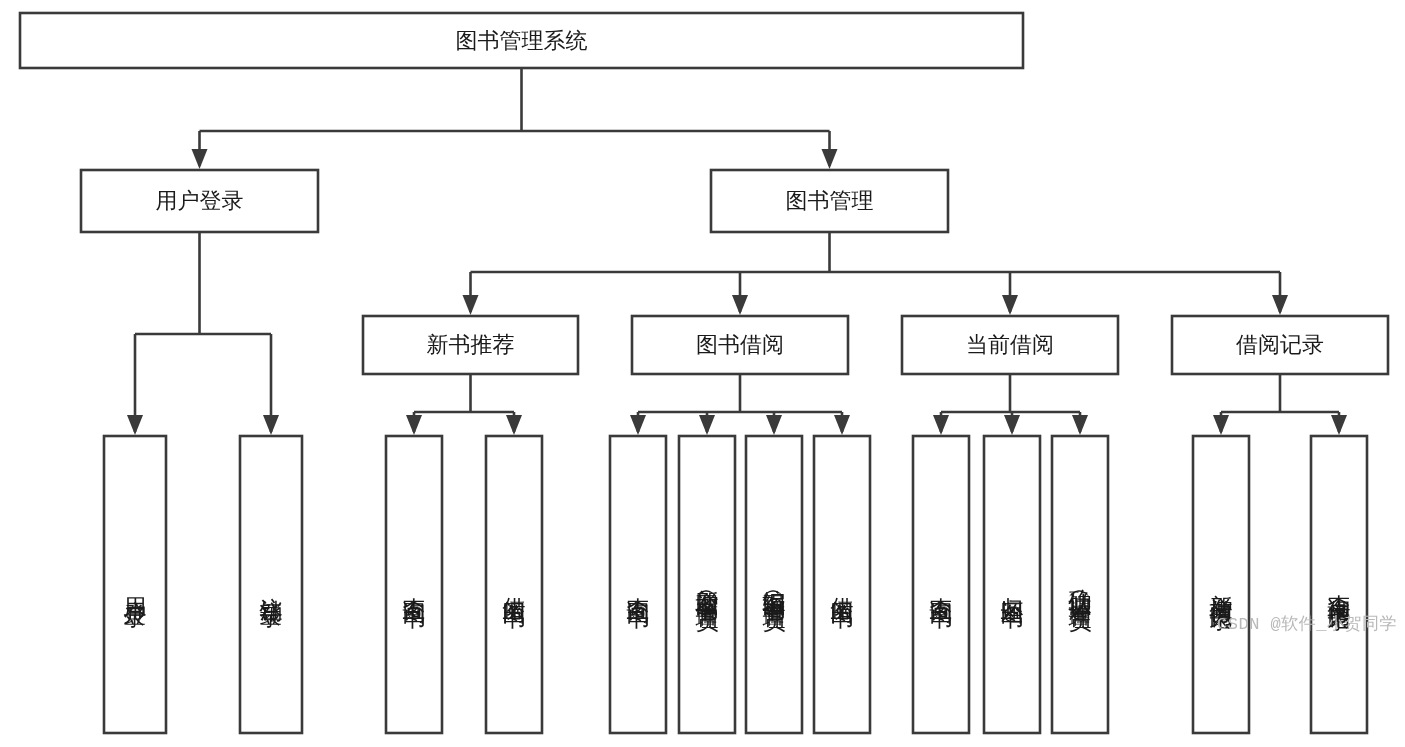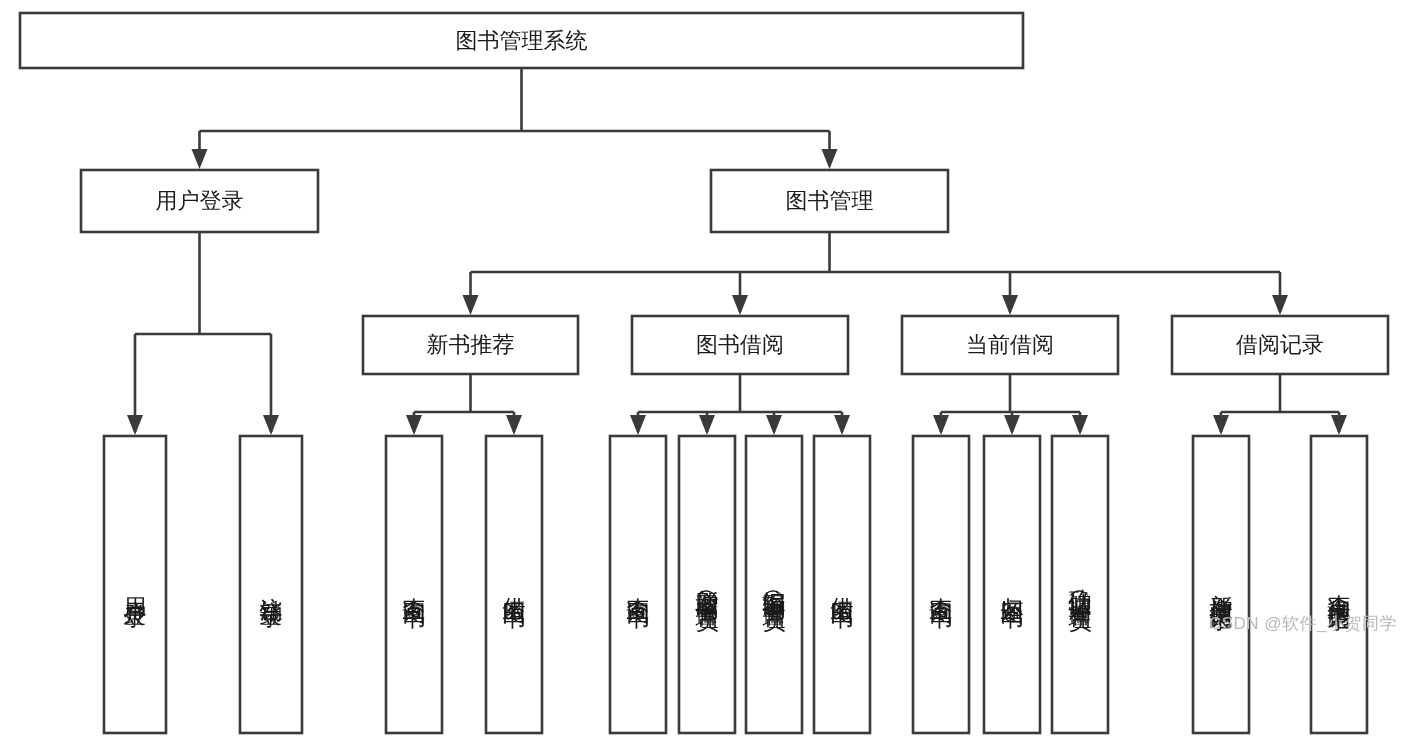--- a/index.html
+++ b/index.html
@@ -58,21 +58,21 @@
   .arrowhead {
     fill: #3a3a3a;
     stroke: none;
   }
   #watermark {
     position: absolute;
     right: 8px;
     bottom: 6px;
     font-size: 17px;
     color: #b9b9b9;
-    font-family: Liberation Sans, sans-serif;
+    font-family: Liberation Mono, monospace;
     white-space: nowrap;
     letter-spacing: 0.5px;
   }
 </style>
 </head>
 <body>
 
 <div id="diagram-root">
   <svg id="diagram-svg" width="1405" height="747" viewBox="0 0 1405 747" xmlns="http://www.w3.org/2000/svg">
       <g>

